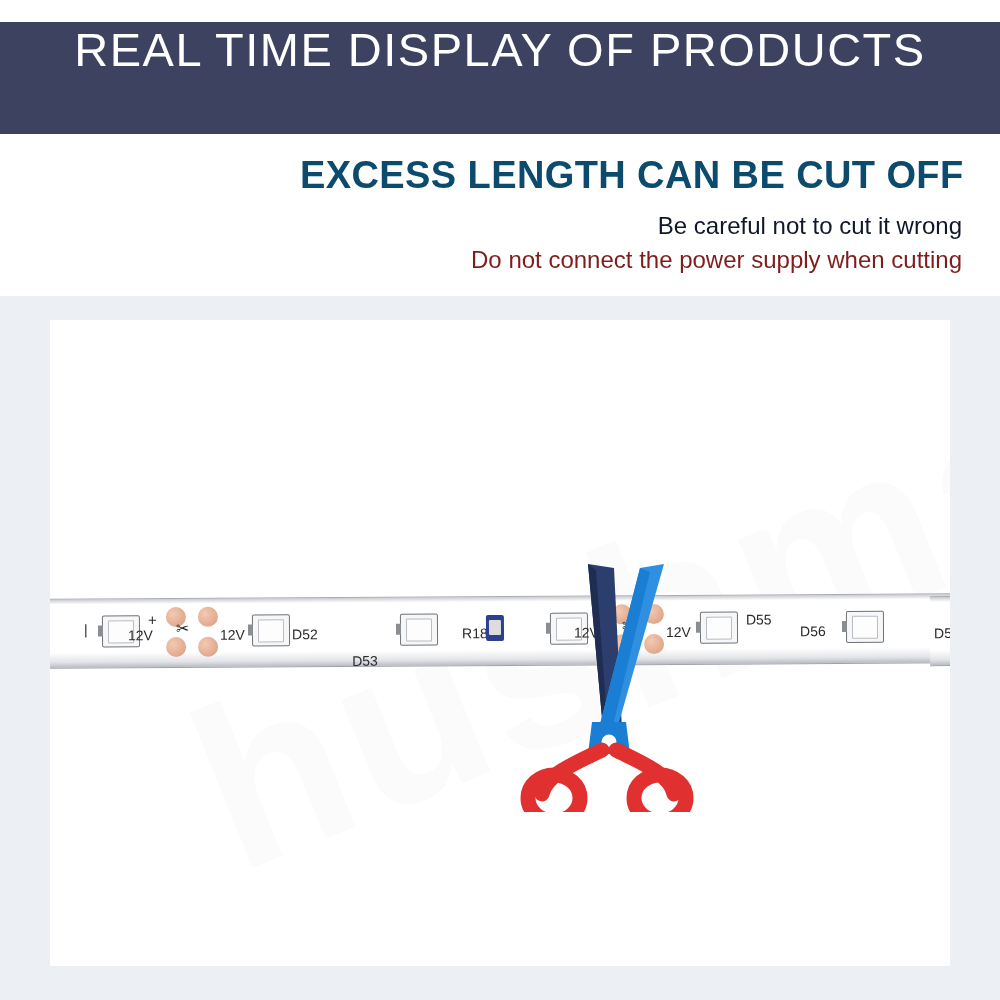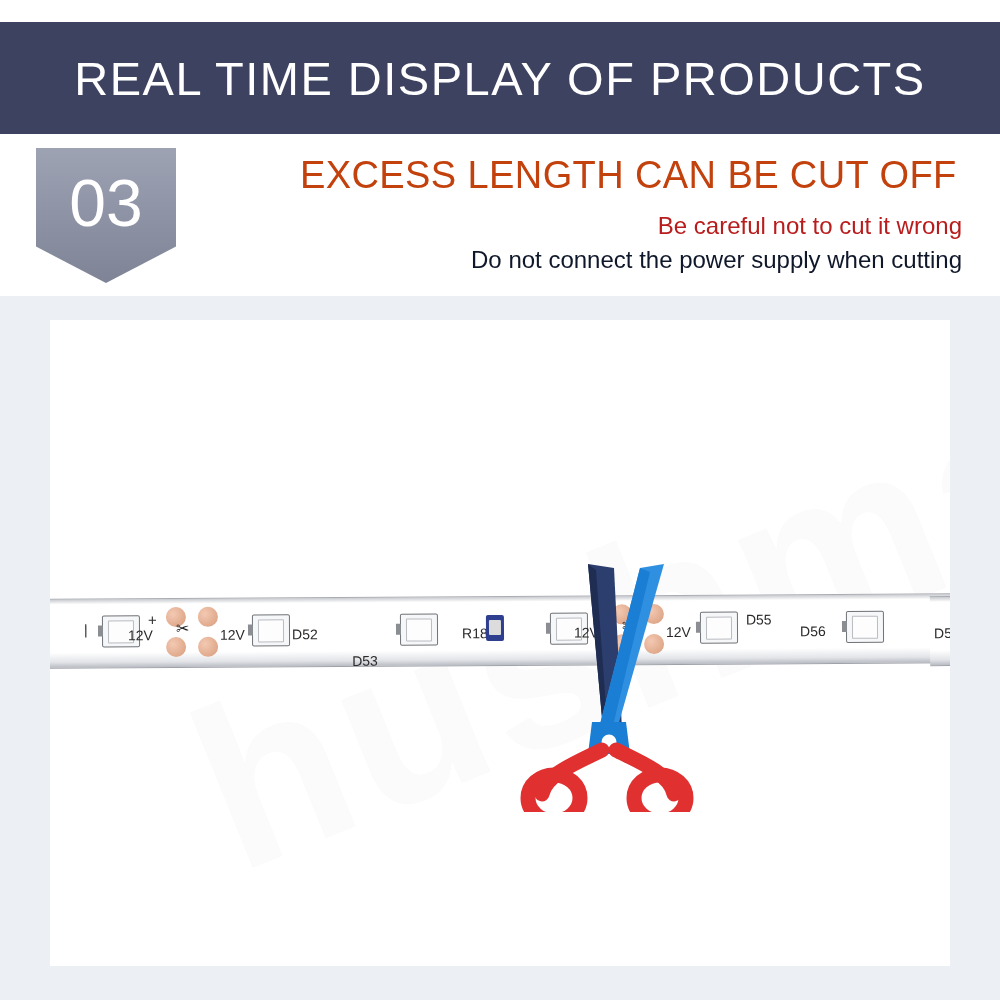--- a/index.html
+++ b/index.html
@@ -17,21 +17,21 @@
 
   
   .banner {
     position: absolute;
     left: 0;
     top: 22px;
     width: 1000px;
     height: 112px;
     background: #3d4261;
     display: flex;
-    align-items: center;
+    align-items: flex-start;
     justify-content: center;
   }
   .banner-title {
     color: #ffffff;
     font-size: 47px;
     letter-spacing: 1.5px;
     font-weight: 400;
     white-space: nowrap;
     font-family: "Liberation Sans", sans-serif;
   }
@@ -62,40 +62,40 @@
     line-height: 1;
     padding-top: 22px;
     font-weight: 400;
   }
 
   .headline {
     position: absolute;
     left: 300px;
     top: 20px;
     width: 680px;
-    color: #c2410c;
+    color: #0c4a6e;
     font-size: 38px;
     letter-spacing: 0.4px;
-    font-weight: 400;
+    font-weight: 700;
     white-space: nowrap;
   }
   .sub1 {
     position: absolute;
     right: 38px;
     top: 78px;
-    color: #b91c1c;
+    color: #0f172a;
     font-size: 24px;
     text-align: right;
     white-space: nowrap;
   }
   .sub2 {
     position: absolute;
     right: 38px;
     top: 112px;
-    color: #0f172a;
+    color: #7f1d1d;
     font-size: 24px;
     text-align: right;
     white-space: nowrap;
   }
 
   
   .photo-frame {
     position: absolute;
     left: 0;
     top: 296px;
@@ -241,23 +241,20 @@
   }
 </style>
 </head>
 <body>
 
 <div class="banner">
   <div class="banner-title">REAL TIME DISPLAY OF PRODUCTS</div>
 </div>
 
 <div class="section-row">
-  <div class="number-badge">
-    <span>03</span>
-  </div>
   <div class="headline">EXCESS LENGTH CAN BE CUT OFF</div>
   <div class="sub1">Be careful not to cut it wrong</div>
   <div class="sub2">Do not connect the power supply when cutting</div>
 </div>
 
 <div class="photo-frame">
   <div class="photo">
 
     <div class="watermark">hushmay</div>
 

